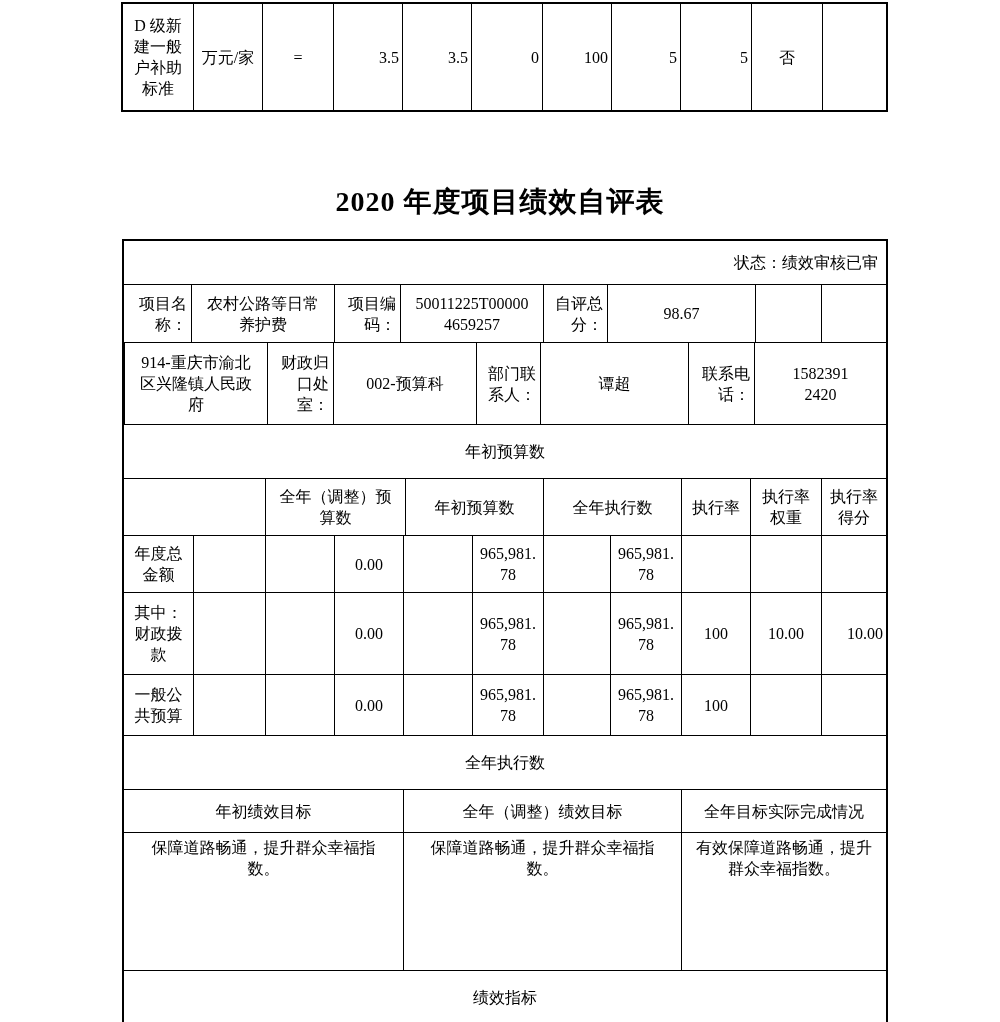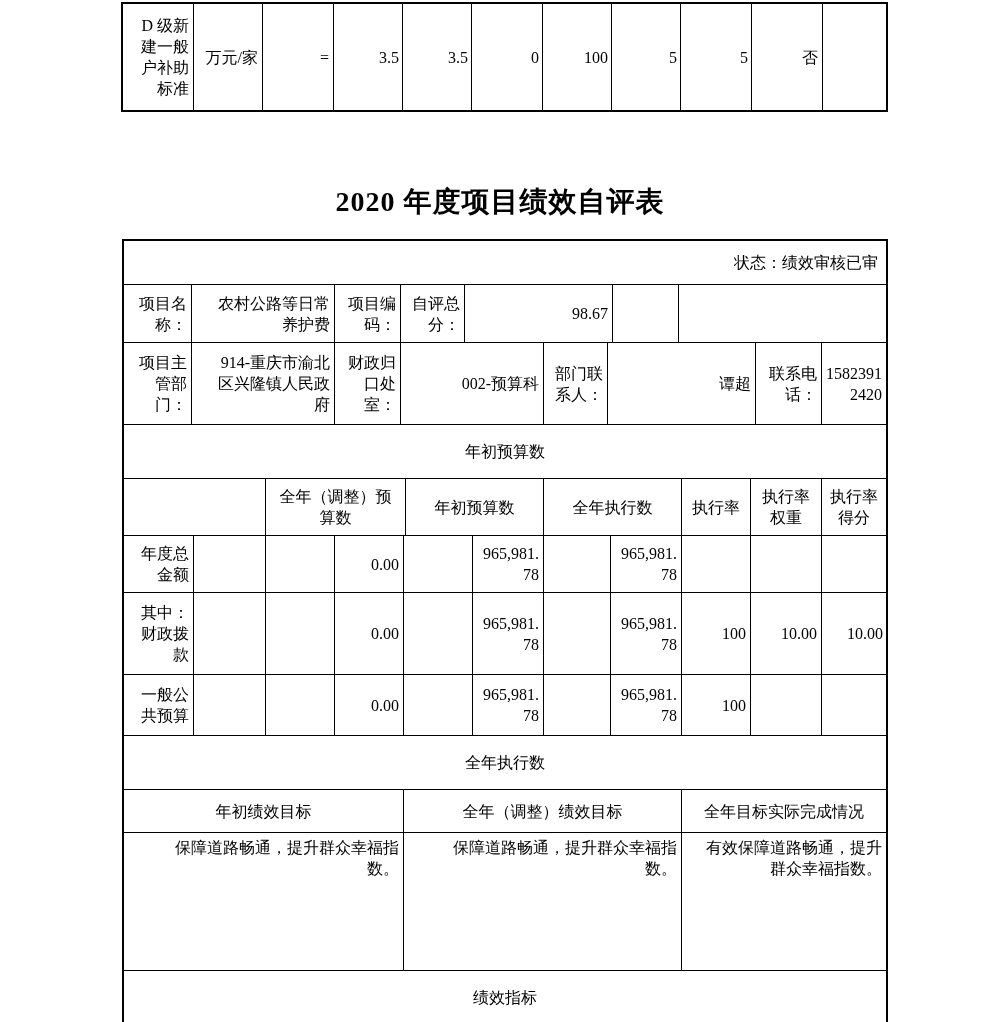--- a/index.html
+++ b/index.html
@@ -19,21 +19,21 @@
     border:2px solid #000; border-bottom:none; box-sizing:border-box; background:#fff;
   }
   .band { display:flex; border-top:1px solid #000; box-sizing:border-box; }
   .band.first { border-top:none; }
   .cell {
     box-sizing:border-box; display:flex; align-items:center;
     padding:2px 4px; font-size:16px; line-height:21px; overflow:hidden;
   }
   .cell.bl { border-left:1px solid #000; }
   .t { width:100%; white-space:pre-line; }
-  .al .t { text-align:right; }
+  .al .t { text-align:center; }
   .ar .t { text-align:right; }
   .ac .t { text-align:center; }
   .at { align-items:flex-start; padding-top:4px; }
   .num { padding-right:3px; }
   .status-cell { padding-right:8px; }
   
   .doc-title {
     position:absolute; left:0; top:183px; width:1000px;
     text-align:center; font-size:28px; font-weight:bold; letter-spacing:1px;
   }
@@ -96,41 +96,40 @@
 称：</span>
       </div>
     <div class="cell bl al" style="flex:0 0 143px">
         <span class="t">农村公路等日常
 养护费</span>
       </div>
     <div class="cell bl ar" style="flex:0 0 66px">
         <span class="t">项目编
 码：</span>
       </div>
+    <div class="cell bl al" style="flex:0 0 143px">
+        <span class="t">50011225T00000
+4659257</span>
+      </div>
     <div class="cell bl ar" style="flex:0 0 64px">
         <span class="t">自评总
 分：</span>
       </div>
     <div class="cell bl al" style="flex:0 0 148px">
         <span class="t">98.67</span>
       </div>
     <div class="cell bl" style="flex:0 0 66px">
         <span class="t"></span>
       </div>
     <div class="cell bl" style="flex:1 1 auto">
         <span class="t"></span>
       </div>
   </div>
 
   <div class="band" style="height:82px">
-    <div class="cell ar" style="flex:0 0 67px">
-        <span class="t">项目主
-管部
-门：</span>
-      </div>
     <div class="cell bl al" style="flex:0 0 143px">
         <span class="t">914-重庆市渝北
 区兴隆镇人民政
 府</span>
       </div>
     <div class="cell bl ar" style="flex:0 0 66px">
         <span class="t">财政归
 口处
 室：</span>
       </div>

